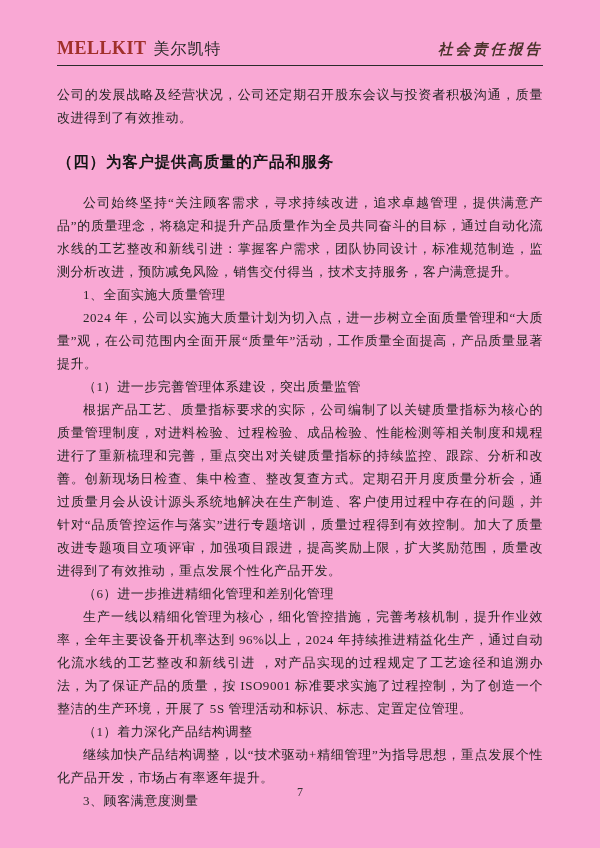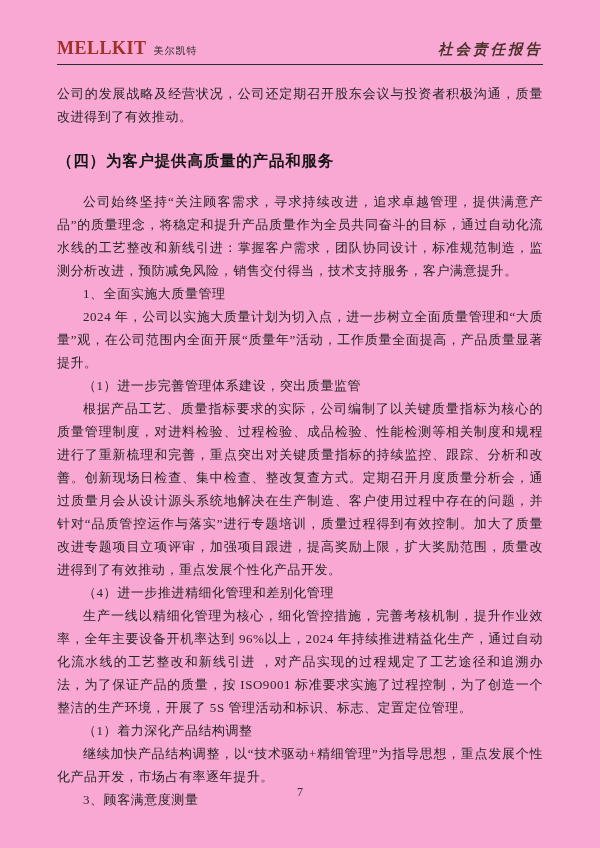--- a/index.html
+++ b/index.html
@@ -28,21 +28,21 @@
   }
   .brand { display: flex; align-items: baseline; gap: 7px; }
   .brand-latin {
     font-family: "Liberation Serif", serif;
     font-size: 18px;
     font-weight: bold;
     color: var(--brand-red, #a0302a);
     letter-spacing: 0.5px;
   }
   .brand-cn {
-    font-size: 10px;
+    font-size: 16px;
     color: #2a2a2a;
     letter-spacing: 1px;
   }
   .doc-title {
     font-family: Liberation Mono, monospace;
     font-style: italic;
     font-size: 14.5px;
     font-weight: bold;
     color: var(--header-title, #4b332c);
     letter-spacing: 3px;
@@ -99,21 +99,21 @@
     <div class="content">
       <p class="para no-indent">公司的发展战略及经营状况，公司还定期召开股东会议与投资者积极沟通，质量改进得到了有效推动。</p>
 
       <h2 class="section-heading">（四）为客户提供高质量的产品和服务</h2>
 
       <p class="para">公司始终坚持“关注顾客需求，寻求持续改进，追求卓越管理，提供满意产品”的质量理念，将稳定和提升产品质量作为全员共同奋斗的目标，通过自动化流水线的工艺整改和新线引进：掌握客户需求，团队协同设计，标准规范制造，监测分析改进，预防减免风险，销售交付得当，技术支持服务，客户满意提升。</p>
       <p class="para">1、全面实施大质量管理</p>
       <p class="para">2024 年，公司以实施大质量计划为切入点，进一步树立全面质量管理和“大质量”观，在公司范围内全面开展“质量年”活动，工作质量全面提高，产品质量显著提升。</p>
       <p class="para">（1）进一步完善管理体系建设，突出质量监管</p>
       <p class="para">根据产品工艺、质量指标要求的实际，公司编制了以关键质量指标为核心的质量管理制度，对进料检验、过程检验、成品检验、性能检测等相关制度和规程进行了重新梳理和完善，重点突出对关键质量指标的持续监控、跟踪、分析和改善。创新现场日检查、集中检查、整改复查方式。定期召开月度质量分析会，通过质量月会从设计源头系统地解决在生产制造、客户使用过程中存在的问题，并针对“品质管控运作与落实”进行专题培训，质量过程得到有效控制。加大了质量改进专题项目立项评审，加强项目跟进，提高奖励上限，扩大奖励范围，质量改进得到了有效推动，重点发展个性化产品开发。</p>
-      <p class="para">（4）进一步推进精细化管理和差别化管理</p>
+      <p class="para">（6）进一步推进精细化管理和差别化管理</p>
       <p class="para">生产一线以精细化管理为核心，细化管控措施，完善考核机制，提升作业效率，全年主要设备开机率达到 96%以上，2024 年持续推进精益化生产，通过自动化流水线的工艺整改和新线引进 ，对产品实现的过程规定了工艺途径和追溯办法，为了保证产品的质量，按 ISO9001 标准要求实施了过程控制，为了创造一个整洁的生产环境，开展了 5S 管理活动和标识、标志、定置定位管理。</p>
       <p class="para">（1）着力深化产品结构调整</p>
       <p class="para">继续加快产品结构调整，以“技术驱动+精细管理”为指导思想，重点发展个性化产品开发，市场占有率逐年提升。</p>
       <p class="para">3、顾客满意度测量</p>
     </div>
 
   </div>
 
   <div class="footer">
     <span class="page-number">7</span>

